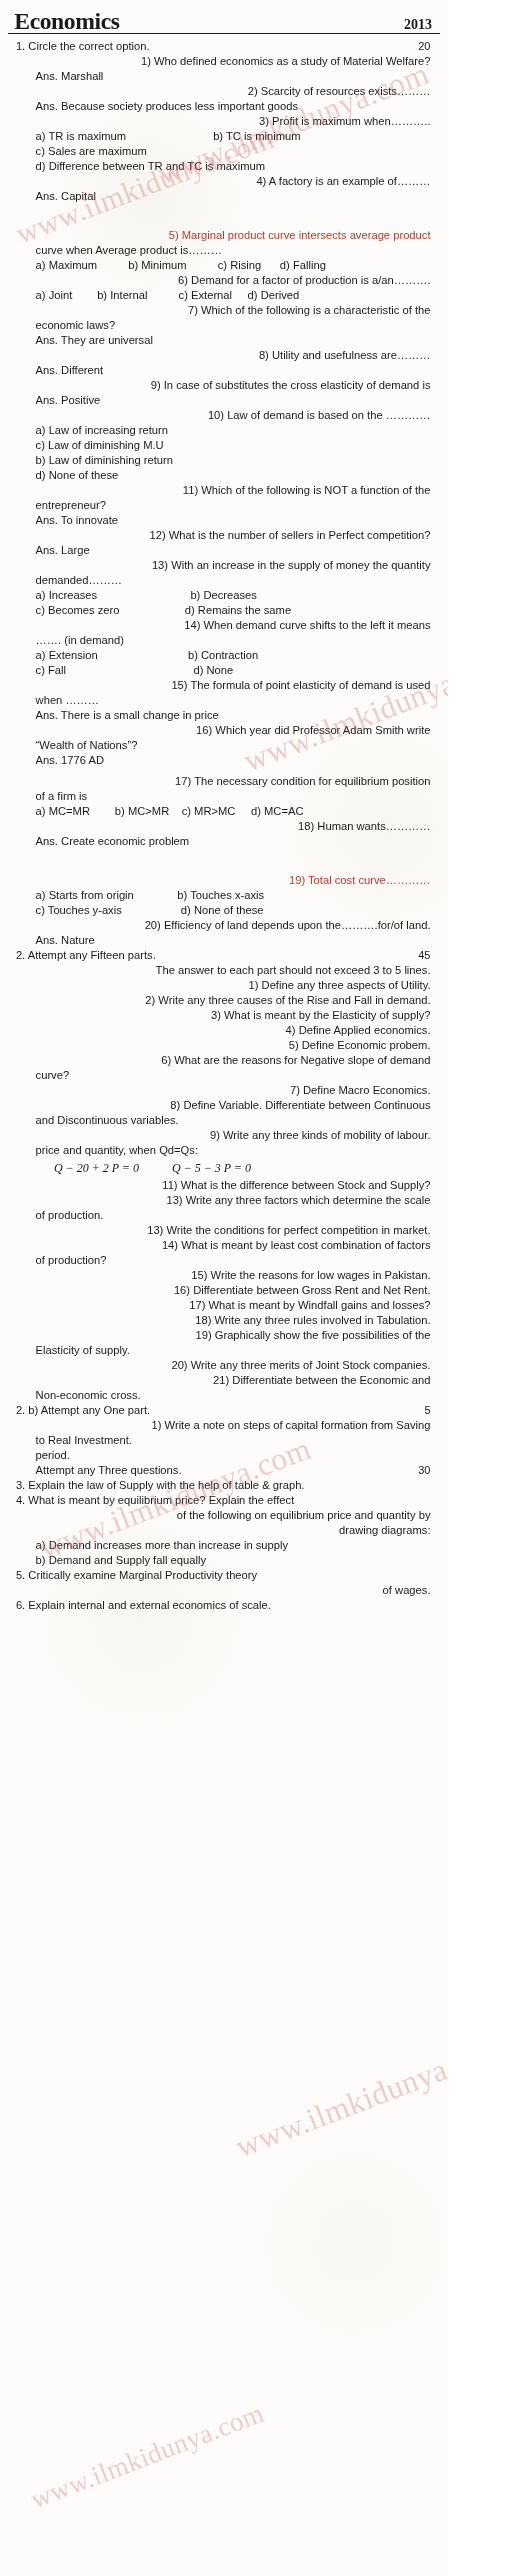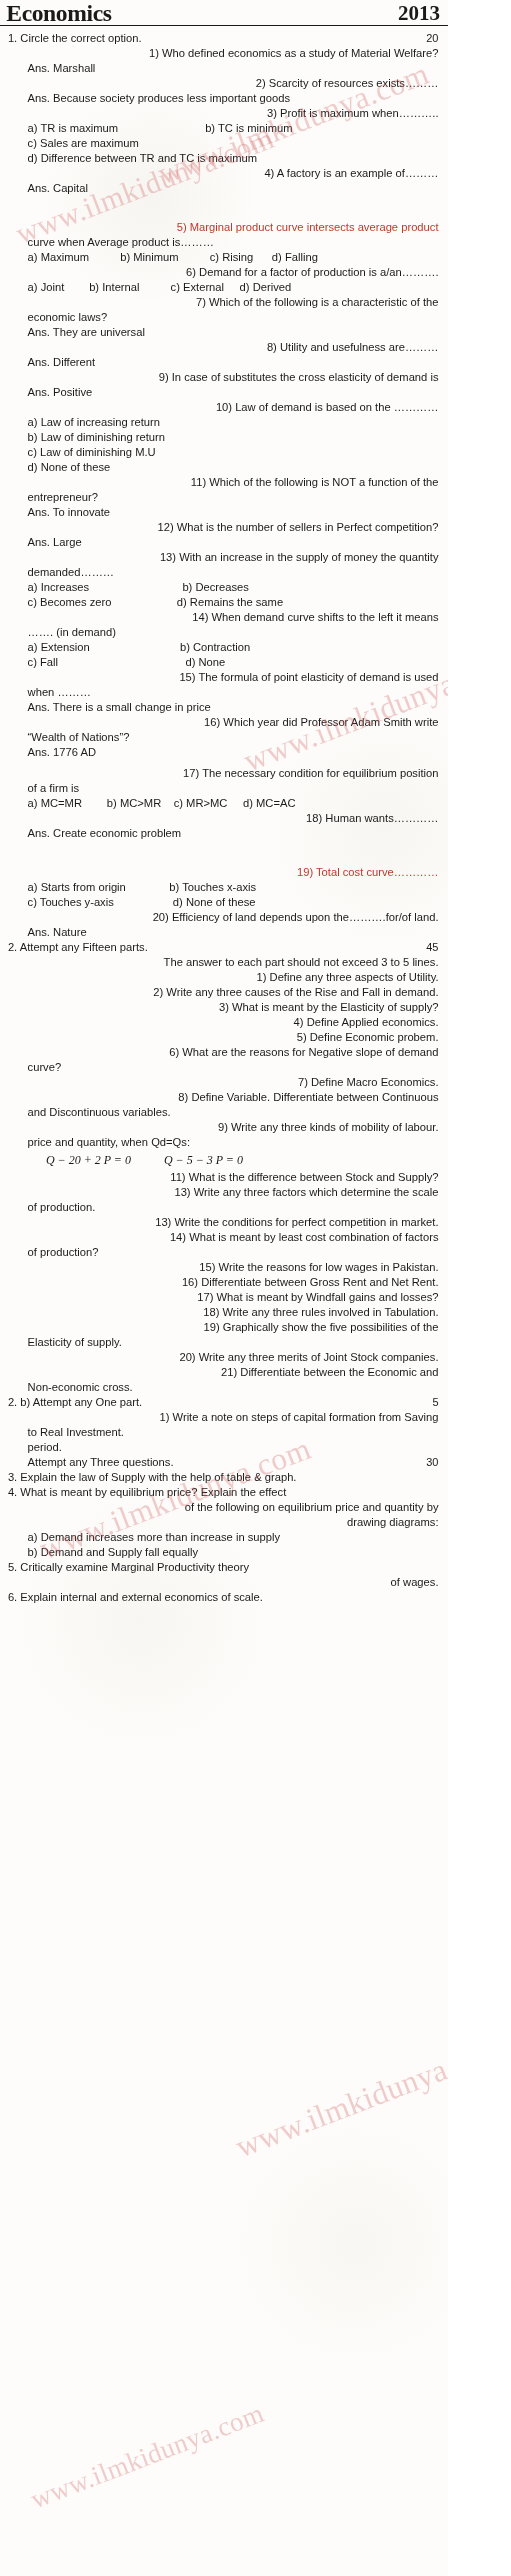--- a/index.html
+++ b/index.html
@@ -11,21 +11,21 @@
     width: 512px;
     font-family: "Liberation Sans", sans-serif;
     color: #1a1a1a;
   }
   .page {
     position: relative;
     width: 448px;
     min-height: 2576px;
     background: #fdfcfa;
     overflow: hidden;
-    padding: 0;
+    padding: 8px;
     box-sizing: border-box;
   }
   
   .blotch {
     position: absolute;
     border-radius: 50%;
     pointer-events: none;
     opacity: 0.5;
   }
   .b1 { left: 31.5px; top: 95px; width: 236px; height: 205px; background: radial-gradient(circle, rgba(230,225,215,.55), rgba(255,255,255,0) 70%); }
@@ -44,21 +44,21 @@
   .header .title {
     font-family: "Liberation Serif", serif;
     font-weight: bold;
     font-size: 23.6px;
     letter-spacing: -0.4px;
     line-height: 1.0;
   }
   .header .year {
     font-family: "Liberation Serif", serif;
     font-weight: bold;
-    font-size: 21px;
+    font-size: 14px;
     line-height: 1.0;
     padding-bottom: 0.8px;
   }
 
   .body {
     position: relative;
     padding: 4.7px 9.5px 7.9px 7.9px;
     font-size: 11.2px;
     line-height: 1.34;
   }
@@ -144,22 +144,22 @@
       <div class="ln i2"><span>a) Joint        b) Internal          c) External     d) Derived</span></div>
       <div class="ln i1"><span>7) Which of the following is a characteristic of the</span></div>
       <div class="ln i2"><span>economic laws?</span></div>
       <div class="ln i2"><span>Ans. They are universal</span></div>
       <div class="ln i1"><span>8) Utility and usefulness are………</span></div>
       <div class="ln i2"><span>Ans. Different</span></div>
       <div class="ln i1"><span>9) In case of substitutes the cross elasticity of demand is</span></div>
       <div class="ln i2"><span>Ans. Positive</span></div>
       <div class="ln i1"><span>10) Law of demand is based on the …………</span></div>
       <div class="ln i2"><span>a) Law of increasing return</span></div>
+      <div class="ln i2"><span>c) Law of diminishing M.U</span></div>
       <div class="ln i2"><span>b) Law of diminishing return</span></div>
-      <div class="ln i2"><span>c) Law of diminishing M.U</span></div>
       <div class="ln i2"><span>d) None of these</span></div>
       <div class="ln i1"><span>11) Which of the following is NOT a function of the</span></div>
       <div class="ln i2"><span>entrepreneur?</span></div>
       <div class="ln i2"><span>Ans. To innovate</span></div>
       <div class="ln i1"><span>12) What is the number of sellers in Perfect competition?</span></div>
       <div class="ln i2"><span>Ans. Large</span></div>
       <div class="ln i1"><span>13) With an increase in the supply of money the quantity</span></div>
       <div class="ln i2"><span>demanded………</span></div>
       <div class="ln i2"><span>a) Increases                              b) Decreases</span></div>
       <div class="ln i2"><span>c) Becomes zero                     d) Remains the same</span></div>

